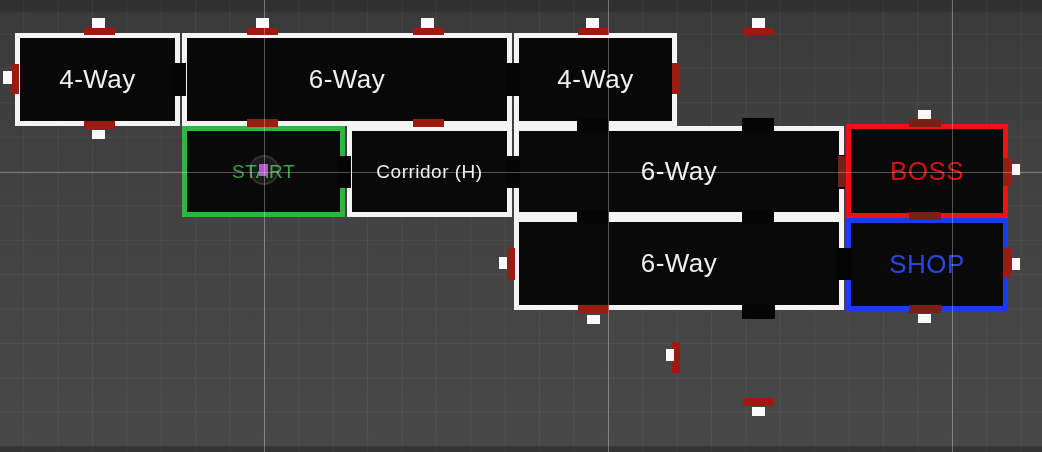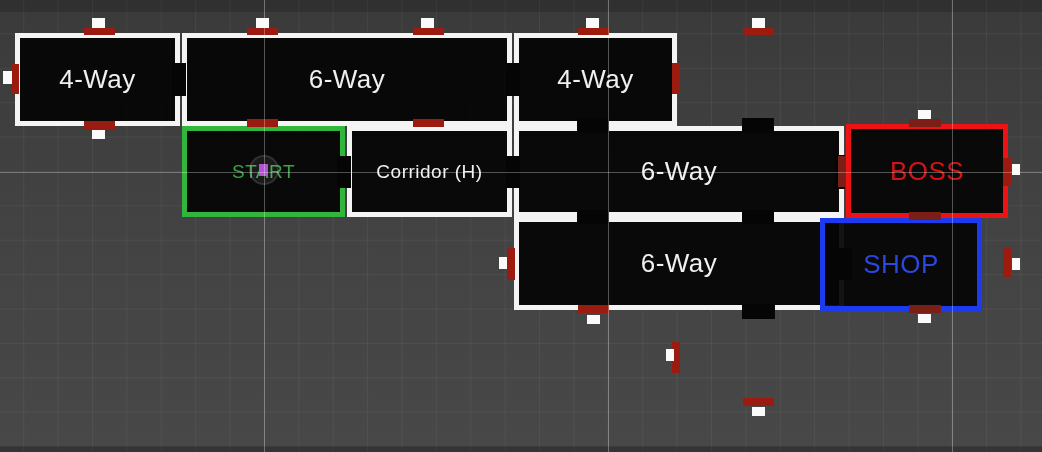--- a/index.html
+++ b/index.html
@@ -54,21 +54,21 @@
     </div>
     <div class="room" style="left: 514px; top: 126px; width: 330px; height: 91px; border-color: rgb(244, 244, 244); background: rgba(5, 5, 5, 0.94);">
       <div class="room-label" style="font-size: 26px; color: rgb(240, 240, 240);">6-Way</div>
     </div>
     <div class="room" style="left: 846px; top: 124px; width: 162px; height: 94px; border-color: rgb(239, 18, 18); background: rgba(5, 5, 5, 0.94);">
       <div class="room-label" style="font-size: 26px; color: rgb(211, 20, 20);">BOSS</div>
     </div>
     <div class="room" style="left: 514px; top: 217px; width: 330px; height: 93px; border-color: rgb(244, 244, 244); background: rgba(5, 5, 5, 0.94);">
       <div class="room-label" style="font-size: 26px; color: rgb(240, 240, 240);">6-Way</div>
     </div>
-    <div class="room" style="left: 820px; top: 218px; width: 162px; height: 93px; border-color: rgb(28, 59, 238); background: rgba(5, 5, 5, 0.94);">
+    <div class="room" style="left: 846px; top: 218px; width: 162px; height: 93px; border-color: rgb(28, 59, 238); background: rgba(5, 5, 5, 0.94);">
       <div class="room-label" style="font-size: 26px; color: rgb(44, 71, 224);">SHOP</div>
     </div>
     <div class="gap" style="left: 172px; top: 63px; width: 14px; height: 33px;"></div>
     <div class="gap" style="left: 506px; top: 63px; width: 14px; height: 33px;"></div>
     <div class="gap" style="left: 577px; top: 118px; width: 32px; height: 15px;"></div>
     <div class="gap" style="left: 742px; top: 118px; width: 32px; height: 15px;"></div>
     <div class="gap" style="left: 337px; top: 156px; width: 14px; height: 32px;"></div>
     <div class="gap" style="left: 506px; top: 156px; width: 14px; height: 32px;"></div>
     <div class="gap" style="left: 835px; top: 155px; width: 10px; height: 34px;"></div>
     <div class="gap" style="left: 577px; top: 210px; width: 32px; height: 14px;"></div>

